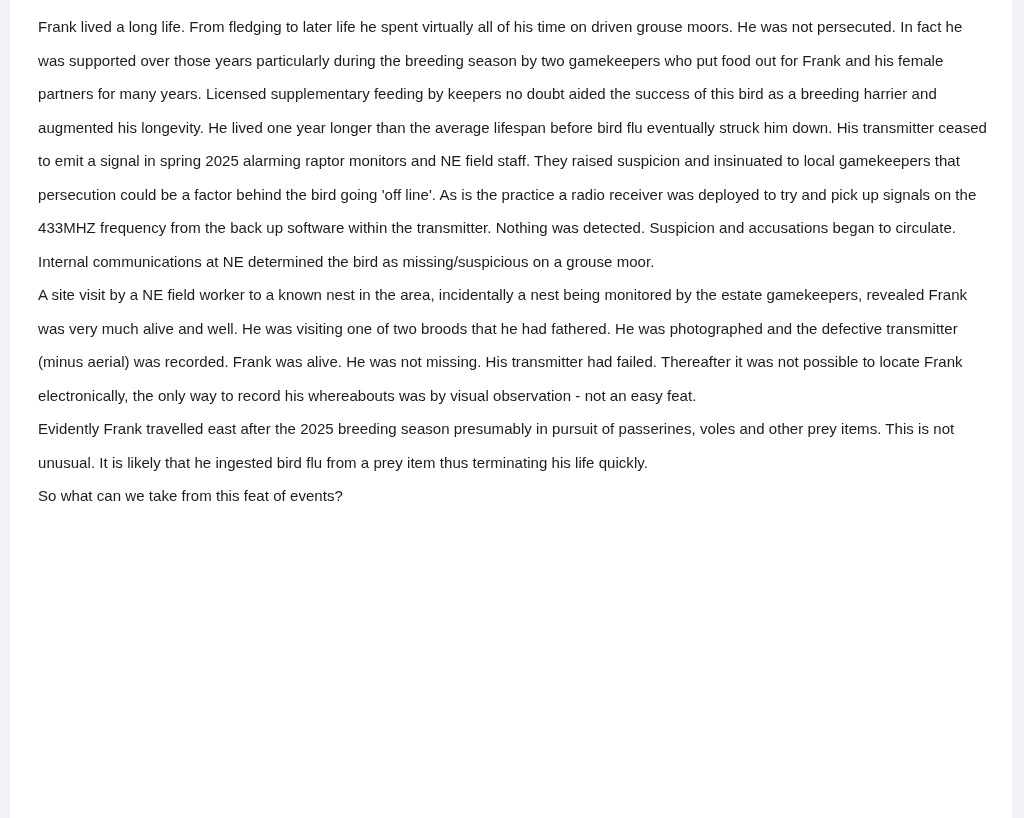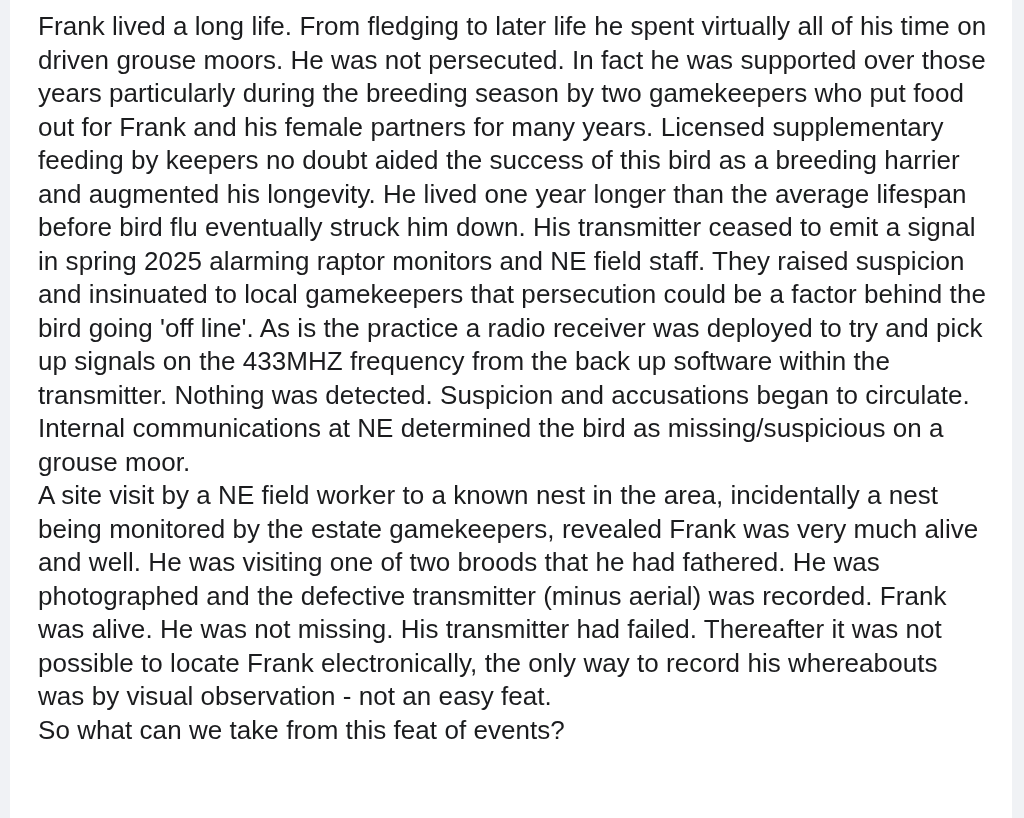--- a/index.html
+++ b/index.html
@@ -42,21 +42,21 @@
     top: 0;
     width: 1002px;
     height: 818px;
     background: #ffffff;
     box-sizing: border-box;
     padding: 10px 22px 0 28px;
     overflow: hidden;
   }
   .article {
     color: #1b1c1e;
-    font-size: 26px;
+    font-size: 15px;
     line-height: 33.5px;
     letter-spacing: 0.05px;
     text-align: left;
   }
   .article p {
     margin: 0;
   }
   .scrollbar-track {
     position: absolute;
     right: 0;
@@ -70,20 +70,21 @@
 <body>
 
 <div class="page">
 
   <div class="left-rail"></div>
 
   <div class="card">
     <div class="article">
       <p>Frank lived a long life. From fledging to later life he spent virtually all of his time on driven grouse moors. He was not persecuted. In fact he was supported over those years particularly during the breeding season by two gamekeepers who put food out for Frank and his female partners for many years. Licensed supplementary feeding by keepers no doubt aided the success of this bird as a breeding harrier and augmented his longevity. He lived one year longer than the average lifespan before bird flu eventually struck him down. His transmitter ceased to emit a signal in spring 2025 alarming raptor monitors and NE field staff. They raised suspicion and insinuated to local gamekeepers that persecution could be a factor behind the bird going 'off line'. As is the practice a radio receiver was deployed to try and pick up signals on the 433MHZ frequency from the back up software within the transmitter. Nothing was detected. Suspicion and accusations began to circulate. Internal communications at NE determined the bird as missing/suspicious on a grouse moor.</p>
       <p>A site visit by a NE field worker to a known nest in the area, incidentally a nest being monitored by the estate gamekeepers, revealed Frank was very much alive and well. He was visiting one of two broods that he had fathered. He was photographed and the defective transmitter (minus aerial) was recorded. Frank was alive. He was not missing. His transmitter had failed. Thereafter it was not possible to locate Frank electronically, the only way to record his whereabouts was by visual observation - not an easy feat.</p>
+      <p>Evidently Frank travelled east after the 2025 breeding season presumably in pursuit of passerines, voles and other prey items. This is not unusual. It is likely that he ingested bird flu from a prey item thus terminating his life quickly.</p>
       <p>So what can we take from this feat of events?</p>
     </div>
   </div>
 
   <div class="right-rail">
     <div class="scrollbar-track"></div>
   </div>
 
 </div>
 

